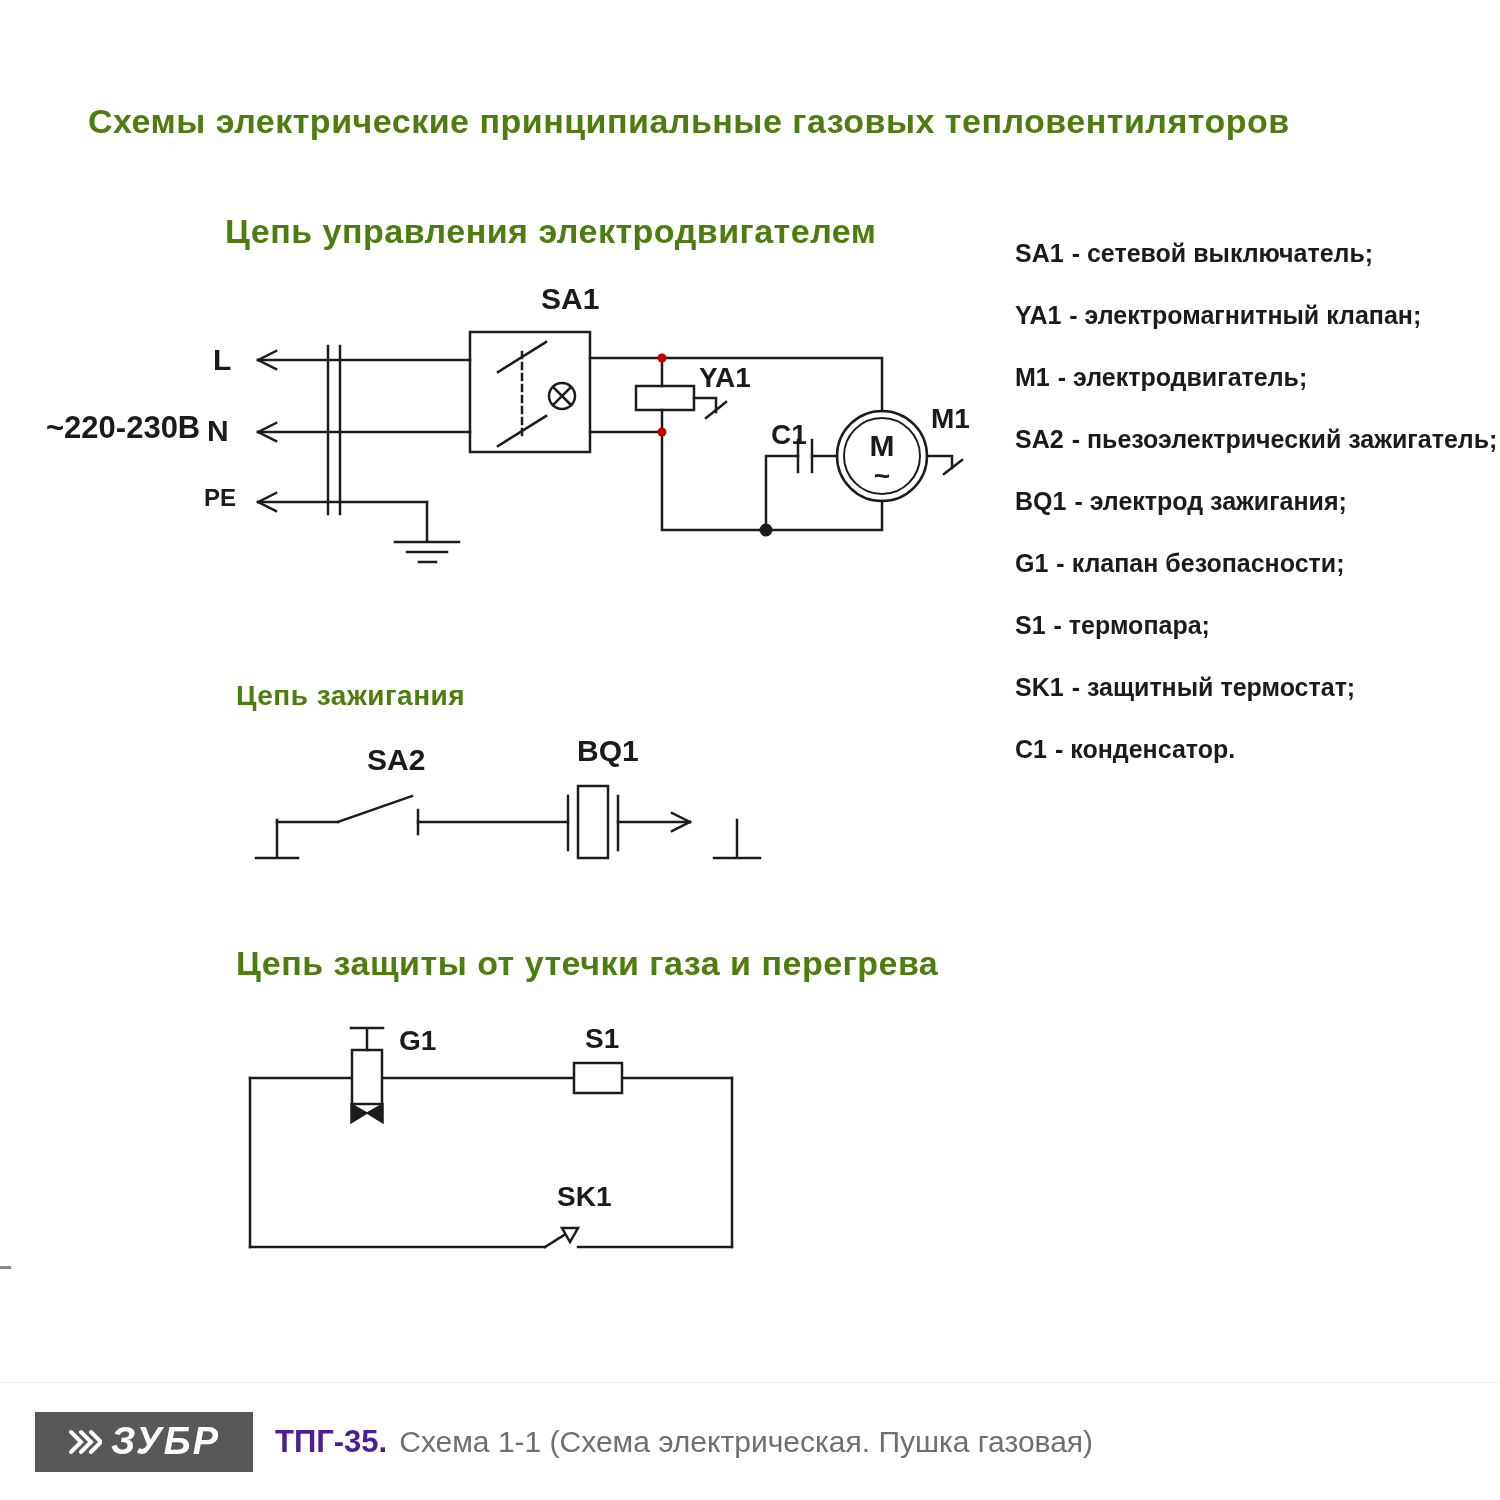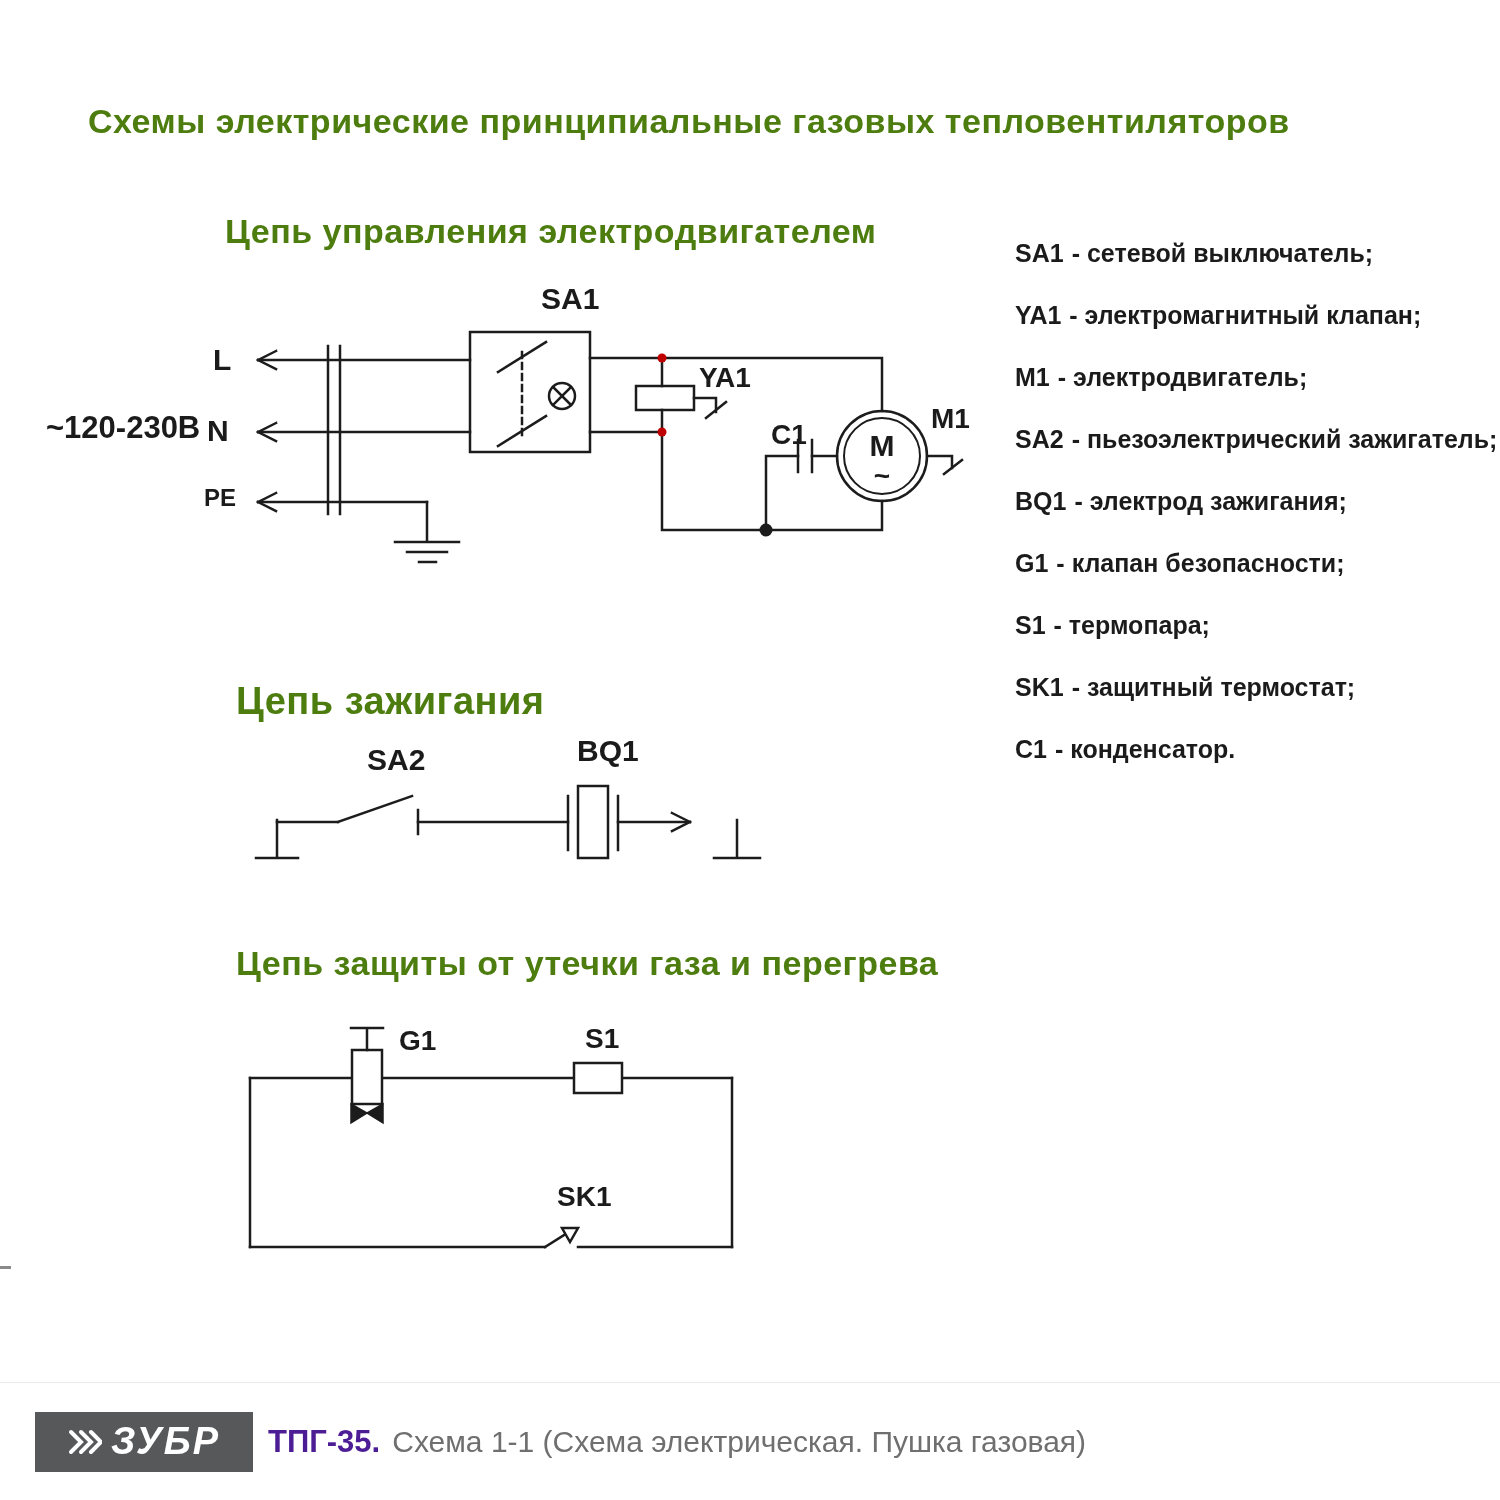--- a/index.html
+++ b/index.html
@@ -5,21 +5,21 @@
   html,body{margin:0;padding:0;background:#ffffff;}
   .page{
     position:relative;width:1500px;height:1500px;background:#ffffff;overflow:hidden;
     font-family:"Liberation Sans", sans-serif;color:#1b1b1b;
   }
   .layer{position:absolute;left:0;top:0;}
   .lbl{position:absolute;font-weight:700;color:#1b1b1b;white-space:nowrap;line-height:1;}
   .title{position:absolute;font-weight:700;color:#4d7c0f;white-space:nowrap;line-height:1;letter-spacing:0.5px;}
   .main-title{left:88px;top:104px;font-size:34px;}
   .t-control{left:225px;top:214px;font-size:34px;}
-  .t-ignition{left:236px;top:682px;font-size:38px;}
+  .t-ignition{left:236px;top:682px;font-size:28px;}
   .t-protection{left:236px;top:946px;font-size:34px;}
 
   .l-sa1{left:541px;top:284px;font-size:30px;}
   .l-ya1{left:699px;top:364px;font-size:28px;}
   .l-c1{left:771px;top:421px;font-size:28px;}
   .l-m1{left:931px;top:405px;font-size:28px;}
   .l-motor-m{left:882px;top:431px;font-size:30px;transform:translateX(-50%);}
   .l-motor-ph{left:882px;top:462px;font-size:28px;transform:translateX(-50%);}
   .l-line-l{left:213px;top:345px;font-size:30px;}
   .l-line-n{left:207px;top:416px;font-size:30px;}
@@ -33,21 +33,21 @@
 
   .legend{position:absolute;left:1015px;top:222px;width:470px;}
   .legend-item{height:62px;display:flex;align-items:center;font-size:25px;font-weight:700;color:#1b1b1b;white-space:nowrap;}
   .legend-item .code{margin-right:8px;}
 
   .edge-mark{position:absolute;left:0;top:1266px;width:11px;height:3px;background:#8a8a8a;}
 
   .footer{
     position:absolute;left:0;top:1382px;width:1500px;height:118px;
     border-top:1px solid #ececec;background:#ffffff;
-    display:flex;align-items:center;gap:15px;padding-left:35px;box-sizing:border-box;
+    display:flex;align-items:center;gap:22px;padding-left:35px;box-sizing:border-box;
   }
   .logo-box{
     width:218px;height:60px;background:#57585a;color:#ffffff;
     display:flex;align-items:center;justify-content:center;gap:9px;
     font-weight:700;font-style:italic;font-size:38px;letter-spacing:2px;flex:none;
   }
   .footer-caption{display:flex;align-items:baseline;gap:12px;white-space:nowrap;}
   .footer-caption .model{font-size:31px;font-weight:700;color:#4c1d95;}
   .footer-caption .caption{font-size:30px;font-weight:400;color:#6f6f6f;text-align:right;}
 </style>
@@ -142,21 +142,21 @@
       <path d="M562 1228 H578 L570 1242 Z" fill="#ffffff"></path>
     </g>
   </svg>
 
   <div class="title main-title">Схемы электрические принципиальные газовых тепловентиляторов</div>
 
   <div class="title t-control">Цепь управления электродвигателем</div>
   <div class="title t-ignition">Цепь зажигания</div>
   <div class="title t-protection">Цепь защиты от утечки газа и перегрева</div>
 
-  <div class="lbl l-voltage">~120-230В</div>
+  <div class="lbl l-voltage">~220-230В</div>
   <div class="lbl l-line-l">L</div>
   <div class="lbl l-line-n">N</div>
   <div class="lbl l-line-pe">PE</div>
   <div class="lbl l-sa1">SA1</div>
   <div class="lbl l-ya1">YA1</div>
   <div class="lbl l-c1">C1</div>
   <div class="lbl l-m1">M1</div>
   <div class="lbl l-motor-m">M</div>
   <div class="lbl l-motor-ph">~</div>
 

